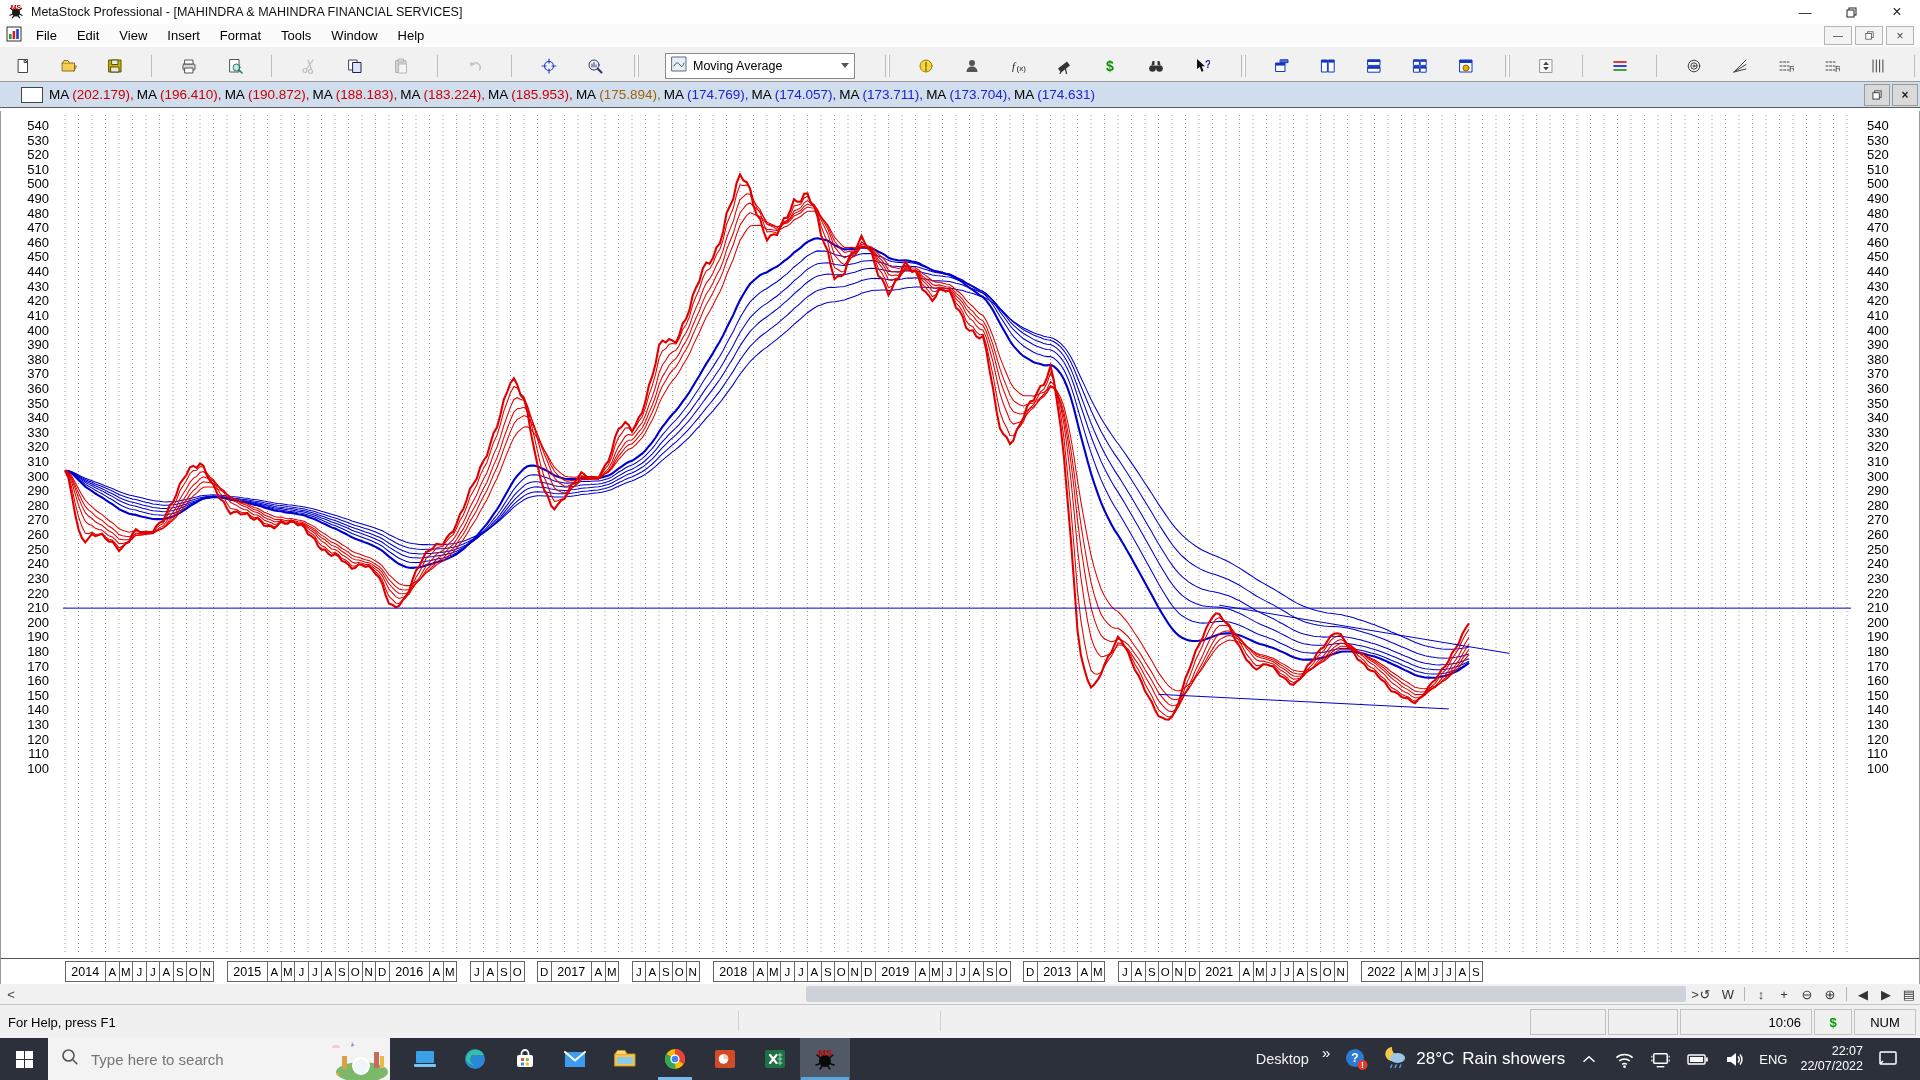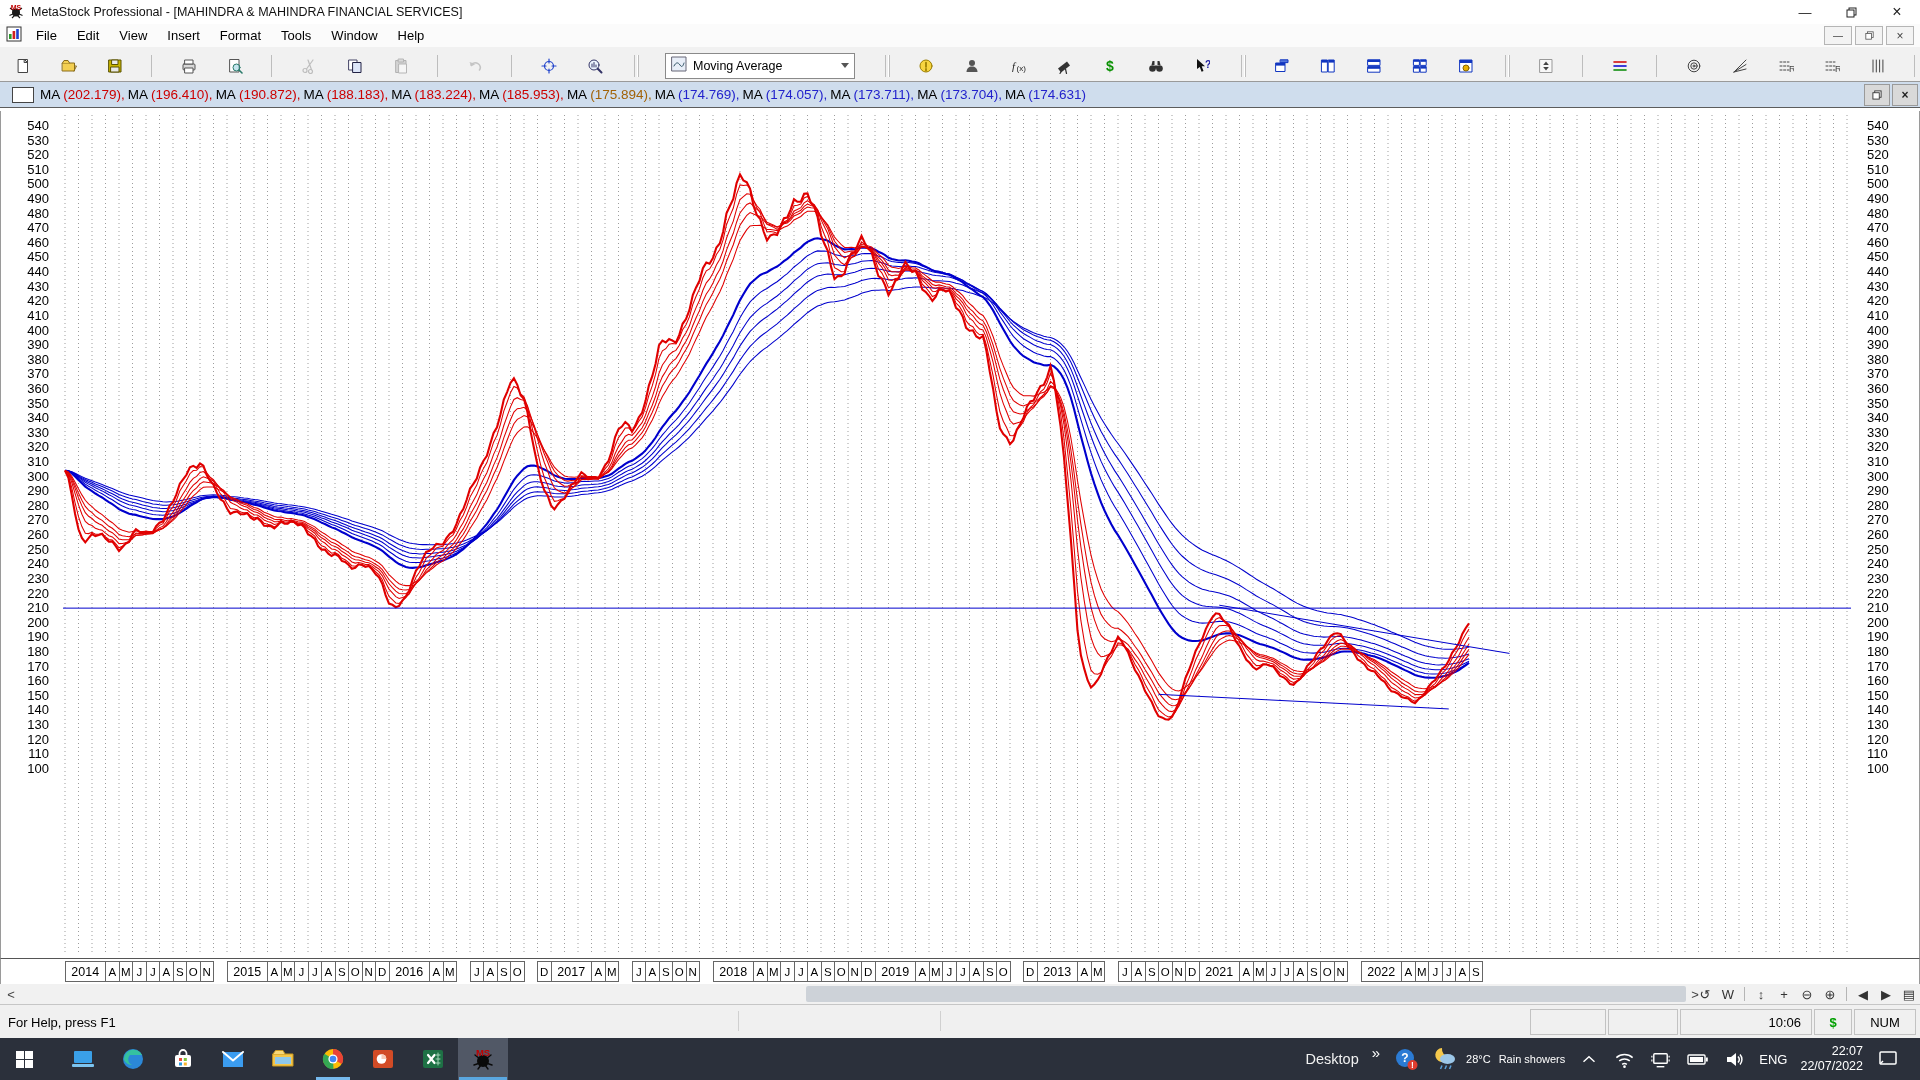--- a/index.html
+++ b/index.html
@@ -19,21 +19,21 @@
   
   #toolbar{top:47px;height:37px;background:#f1f1f1;border-bottom:1px solid #0369a1;display:flex;align-items:center;padding-left:8px;gap:17px;}
   .tbtn{width:25px;height:25px;display:flex;align-items:center;justify-content:center;border:1px solid transparent;border-radius:2px;margin:0 1px;flex:none;}
   .tbtn.selected{background:#cfe4f7;border-color:#84b6de;}
   .tbtn.disabled{opacity:.42;filter:grayscale(1);}
   .tsep{width:1px;height:22px;background:#bdbdbd;margin:0 5px;flex:none;}
   .tsep.big{margin:0 8px;box-shadow:3px 0 0 #fff,4px 0 0 #bdbdbd;}
   #indicator-dd{width:178px;height:24px;background:#fff;border:1px solid #8a8a8a;display:flex;align-items:center;font-size:12.5px;margin:0 5px;padding:0 5px;gap:6px;flex:none;}
   #dd-caret{margin-left:auto;width:0;height:0;border-left:4px solid transparent;border-right:4px solid transparent;border-top:5px solid #555;}
   
-  #mabar{top:81px;height:25px;background:#cfdded;border-top:1px solid #9a9a9a;border-bottom:1px solid #5c5c5c;display:flex;align-items:center;font-size:13.5px;padding-left:12px;}
+  #mabar{top:81px;height:25px;background:#cfdded;border-top:1px solid #9a9a9a;border-bottom:1px solid #5c5c5c;display:flex;align-items:center;font-size:13.5px;padding-left:21px;}
   .ma-item{margin-right:3px;white-space:pre;}
   .ma-item .lbl{color:#000;}
   #mabar-btns{margin-left:auto;display:flex;gap:2px;padding-right:2px;}
   .mabar-btn{width:24px;height:20px;background:#d9d9d9;border:1px solid #9a9a9a;display:flex;align-items:center;justify-content:center;font-size:12px;font-weight:bold;color:#222;}
   #collapse-box{width:20px;height:14px;background:#fff;border:1px solid #444;margin-right:6px;flex:none;}
   
   #chart-area{top:111px;height:847px;background:#fff;border-left:1px solid #9a9a9a;border-right:1px solid #9a9a9a;}
   .ytick{position:absolute;width:46px;font-size:13px;color:#000;}
   .ytick.left{left:2px;text-align:right;}
   .ytick.right{text-align:left;}
@@ -61,21 +61,21 @@
   #search-input{border:none;background:transparent;outline:none;font-size:15px;color:#444;flex:1;font-family:"Liberation Sans",sans-serif;}
   #search-art{width:66px;height:42px;flex:none;overflow:hidden;}
   #task-apps{display:flex;height:42px;margin-left:10px;}
   .tapp{width:50px;height:42px;display:flex;align-items:center;justify-content:center;position:relative;flex:none;}
   .tapp.running::after{content:"";position:absolute;bottom:0;left:8px;right:8px;height:3px;background:#76b9ed;}
   .tapp.active{background:#515866;}
   .tapp.active::after{left:1px;right:1px;background:#5aa7e0;}
   #tb-right{margin-left:auto;display:flex;align-items:center;gap:13px;padding-right:20px;}
   #desktop-label{font-size:14.5px;color:#f2f2f2;}
   #more-chevron{font-size:15px;margin-bottom:14px;color:#fff;}
-  #weather{display:flex;align-items:center;gap:8px;font-size:11px;}
+  #weather{display:flex;align-items:center;gap:8px;font-size:17px;}
   #clock{ text-align:right;font-size:12.5px;line-height:15px;}
   .trayicon{display:flex;align-items:center;justify-content:center;}
   #lang-label{font-size:13px;}
 </style>
 </head>
 <body>
 
 <div id="screen">
 
   <div class="band" id="titlebar">
@@ -794,20 +794,42 @@
 
   <div class="band" id="taskbar">
     <div id="start-button">
       <svg width="17" height="17" viewBox="0 0 17 17">
           <rect x="0" y="0" width="8" height="8" fill="#fff"></rect>
           <rect x="9" y="0" width="8" height="8" fill="#fff"></rect>
           <rect x="0" y="9" width="8" height="8" fill="#fff"></rect>
           <rect x="9" y="9" width="8" height="8" fill="#fff"></rect>
         </svg>
     </div>
+    <div id="searchbox">
+      <span>
+        <svg width="20" height="20" viewBox="0 0 20 20">
+            <circle cx="8.5" cy="8.5" r="5.5" stroke="#555" fill="none" stroke-width="1.6"></circle>
+            <path d="M12.8 12.8l4.5 4.5" stroke="#555" stroke-width="1.6"></path>
+          </svg>
+      </span>
+      <input id="search-input" readonly="" placeholder="Type here to search" style="">
+      <span id="search-art">
+        <svg width="66" height="42" viewBox="0 0 66 42">
+            <rect width="66" height="42" fill="#f3f3f3"></rect>
+            <ellipse cx="38" cy="34" rx="26" ry="10" fill="#7cb86a"></ellipse>
+            <circle cx="37" cy="28" r="8" fill="#eef6f8" stroke="#fff" stroke-width="2"></circle>
+            <rect x="50" y="14" width="5" height="16" fill="#c86a5a"></rect>
+            <rect x="56" y="18" width="4" height="12" fill="#e8b84a"></rect>
+            <rect x="18" y="18" width="5" height="13" fill="#d8a04a"></rect>
+            <path d="M8 10a4 3 0 0 1 8 0Z" fill="#f0c8d8"></path>
+            <path d="M28 4l2.5 3.5L27 9Z" fill="#b888d8"></path>
+            <circle cx="14" cy="36" r="1.6" fill="#f0a830"></circle>
+          </svg>
+      </span>
+    </div>
     <div id="task-apps">
         <div class="tapp">
           <svg width="26" height="26" viewBox="0 0 26 26" stroke-linecap="round" stroke-linejoin="round">
             <rect x="4" y="5" width="18" height="12" rx="1" fill="#3aa0e8"></rect>
             <rect x="2" y="18" width="22" height="3" rx="1" fill="#7cc4f0"></rect>
           </svg>
         </div>
         <div class="tapp">
           <svg width="26" height="26" viewBox="0 0 26 26" stroke-linecap="round" stroke-linejoin="round">
             <circle cx="13" cy="13" r="10" fill="#2b88d8"></circle>

